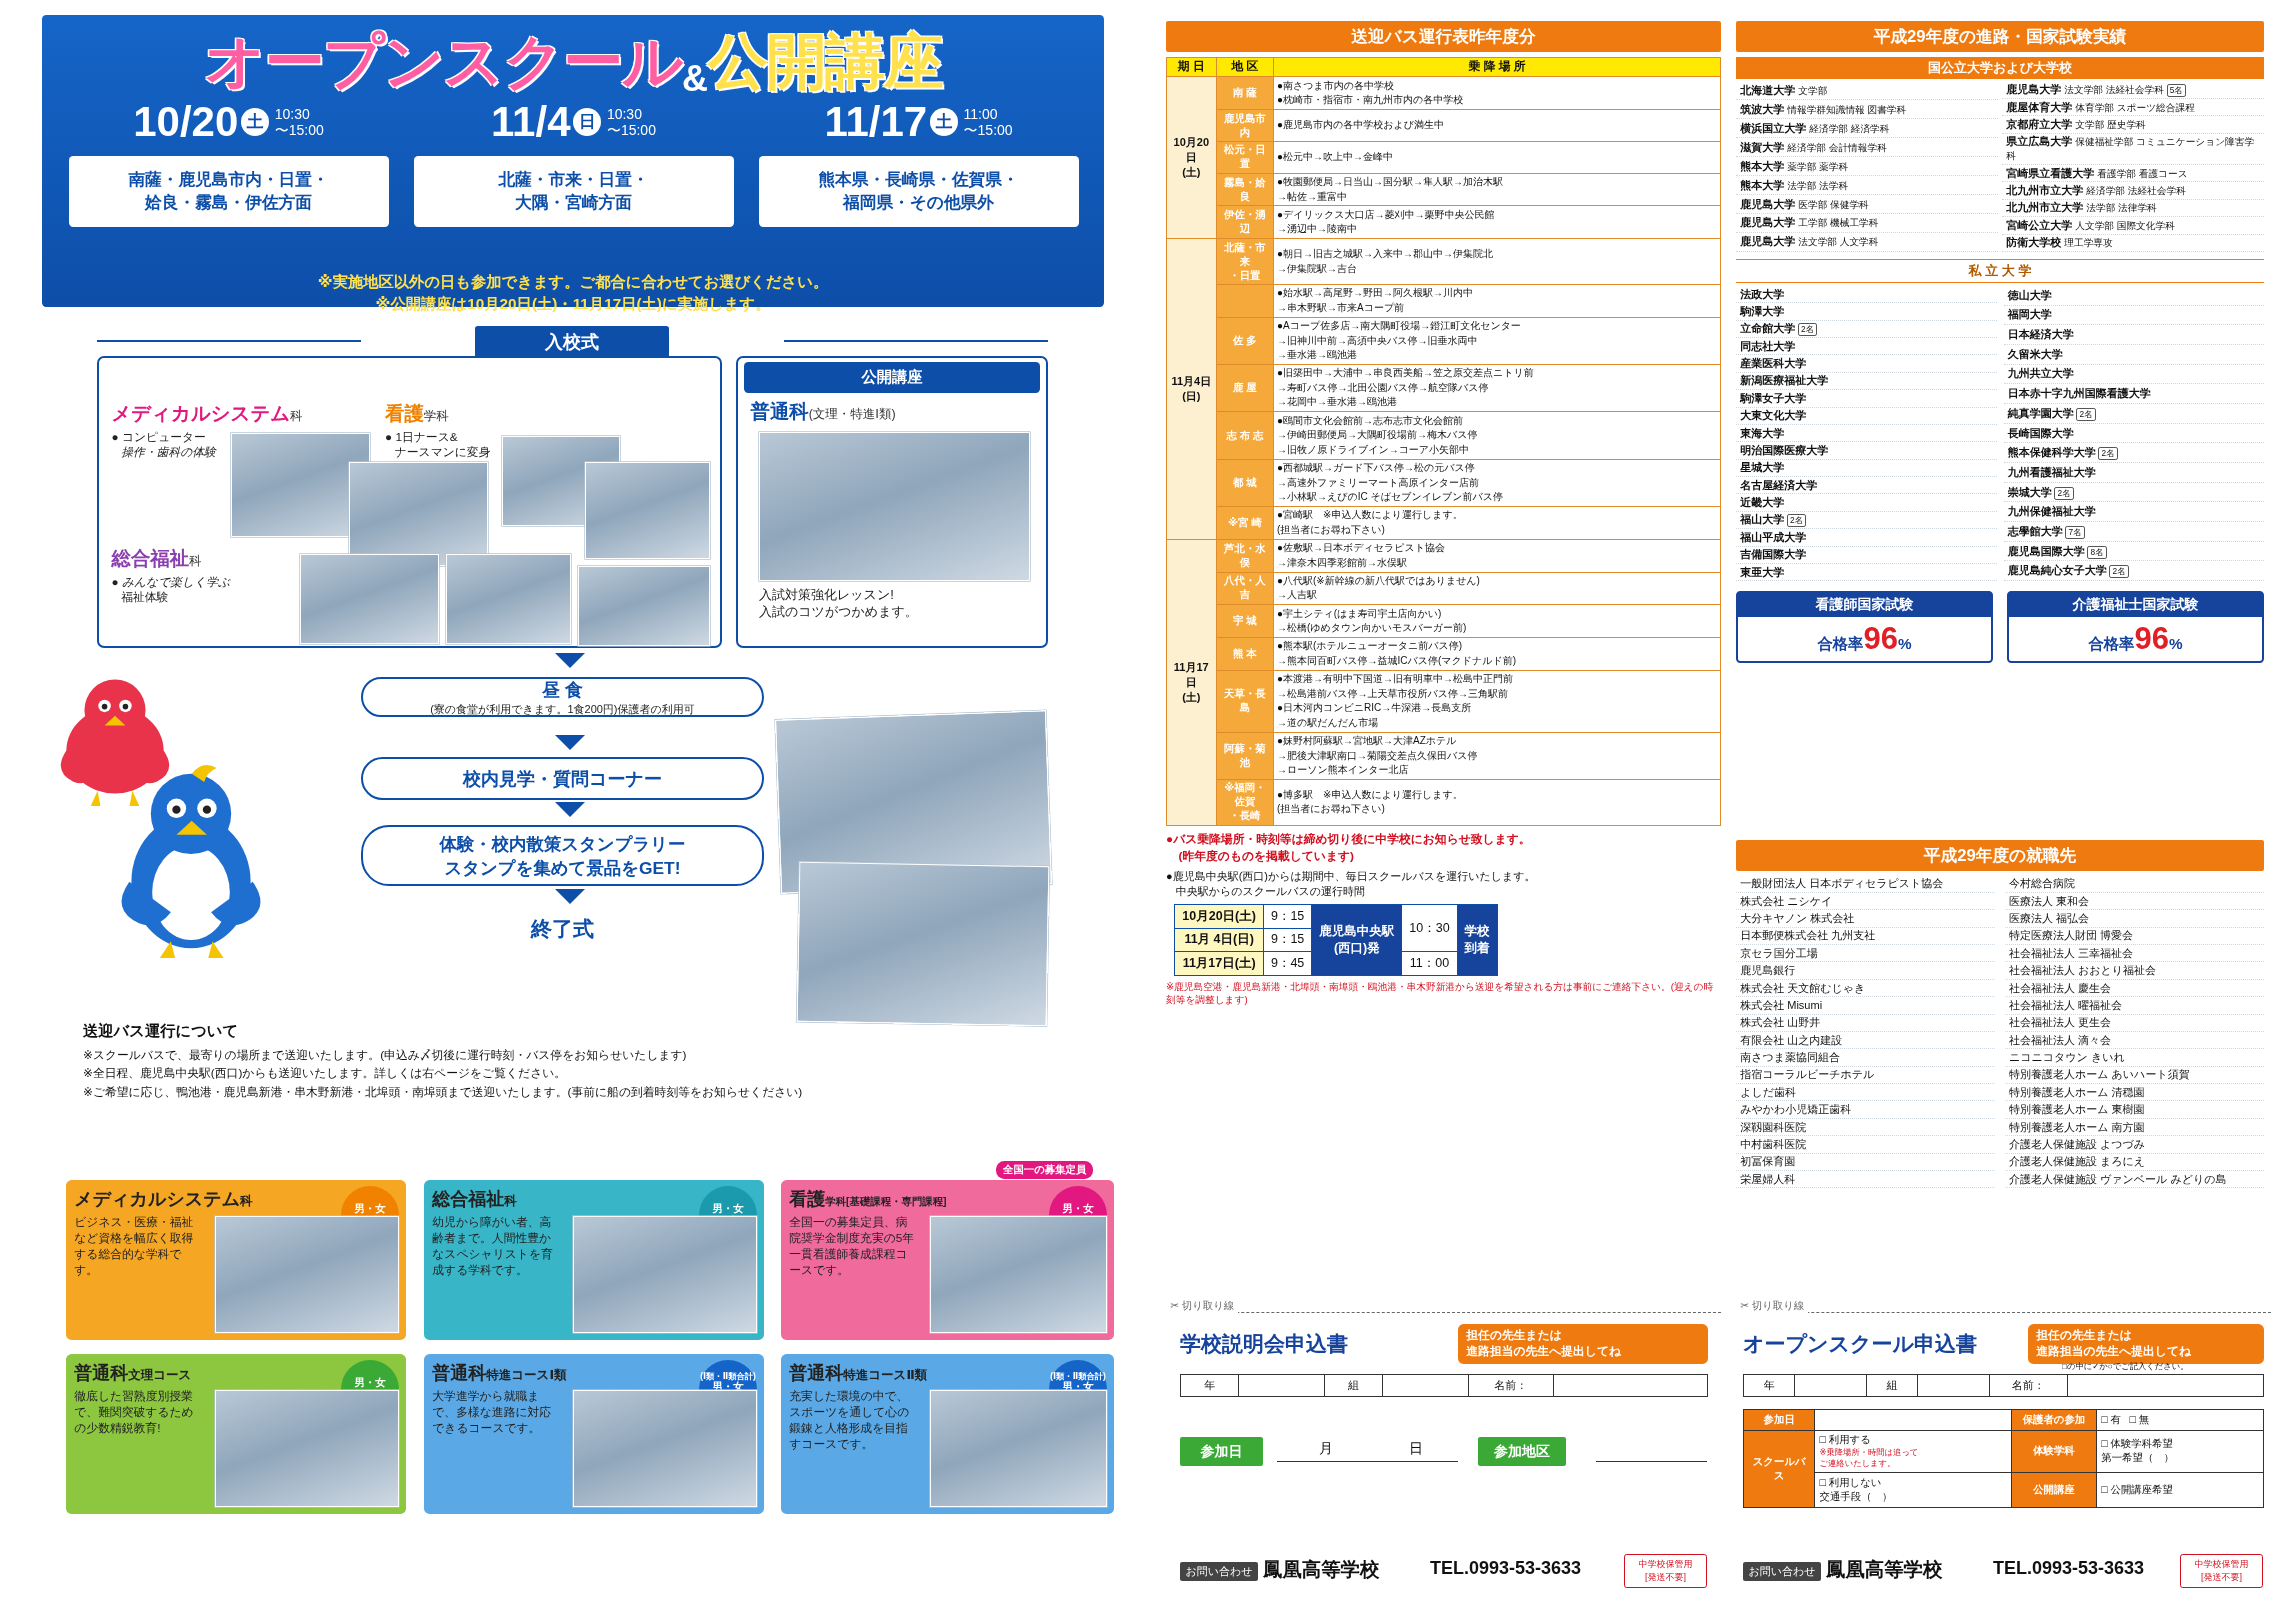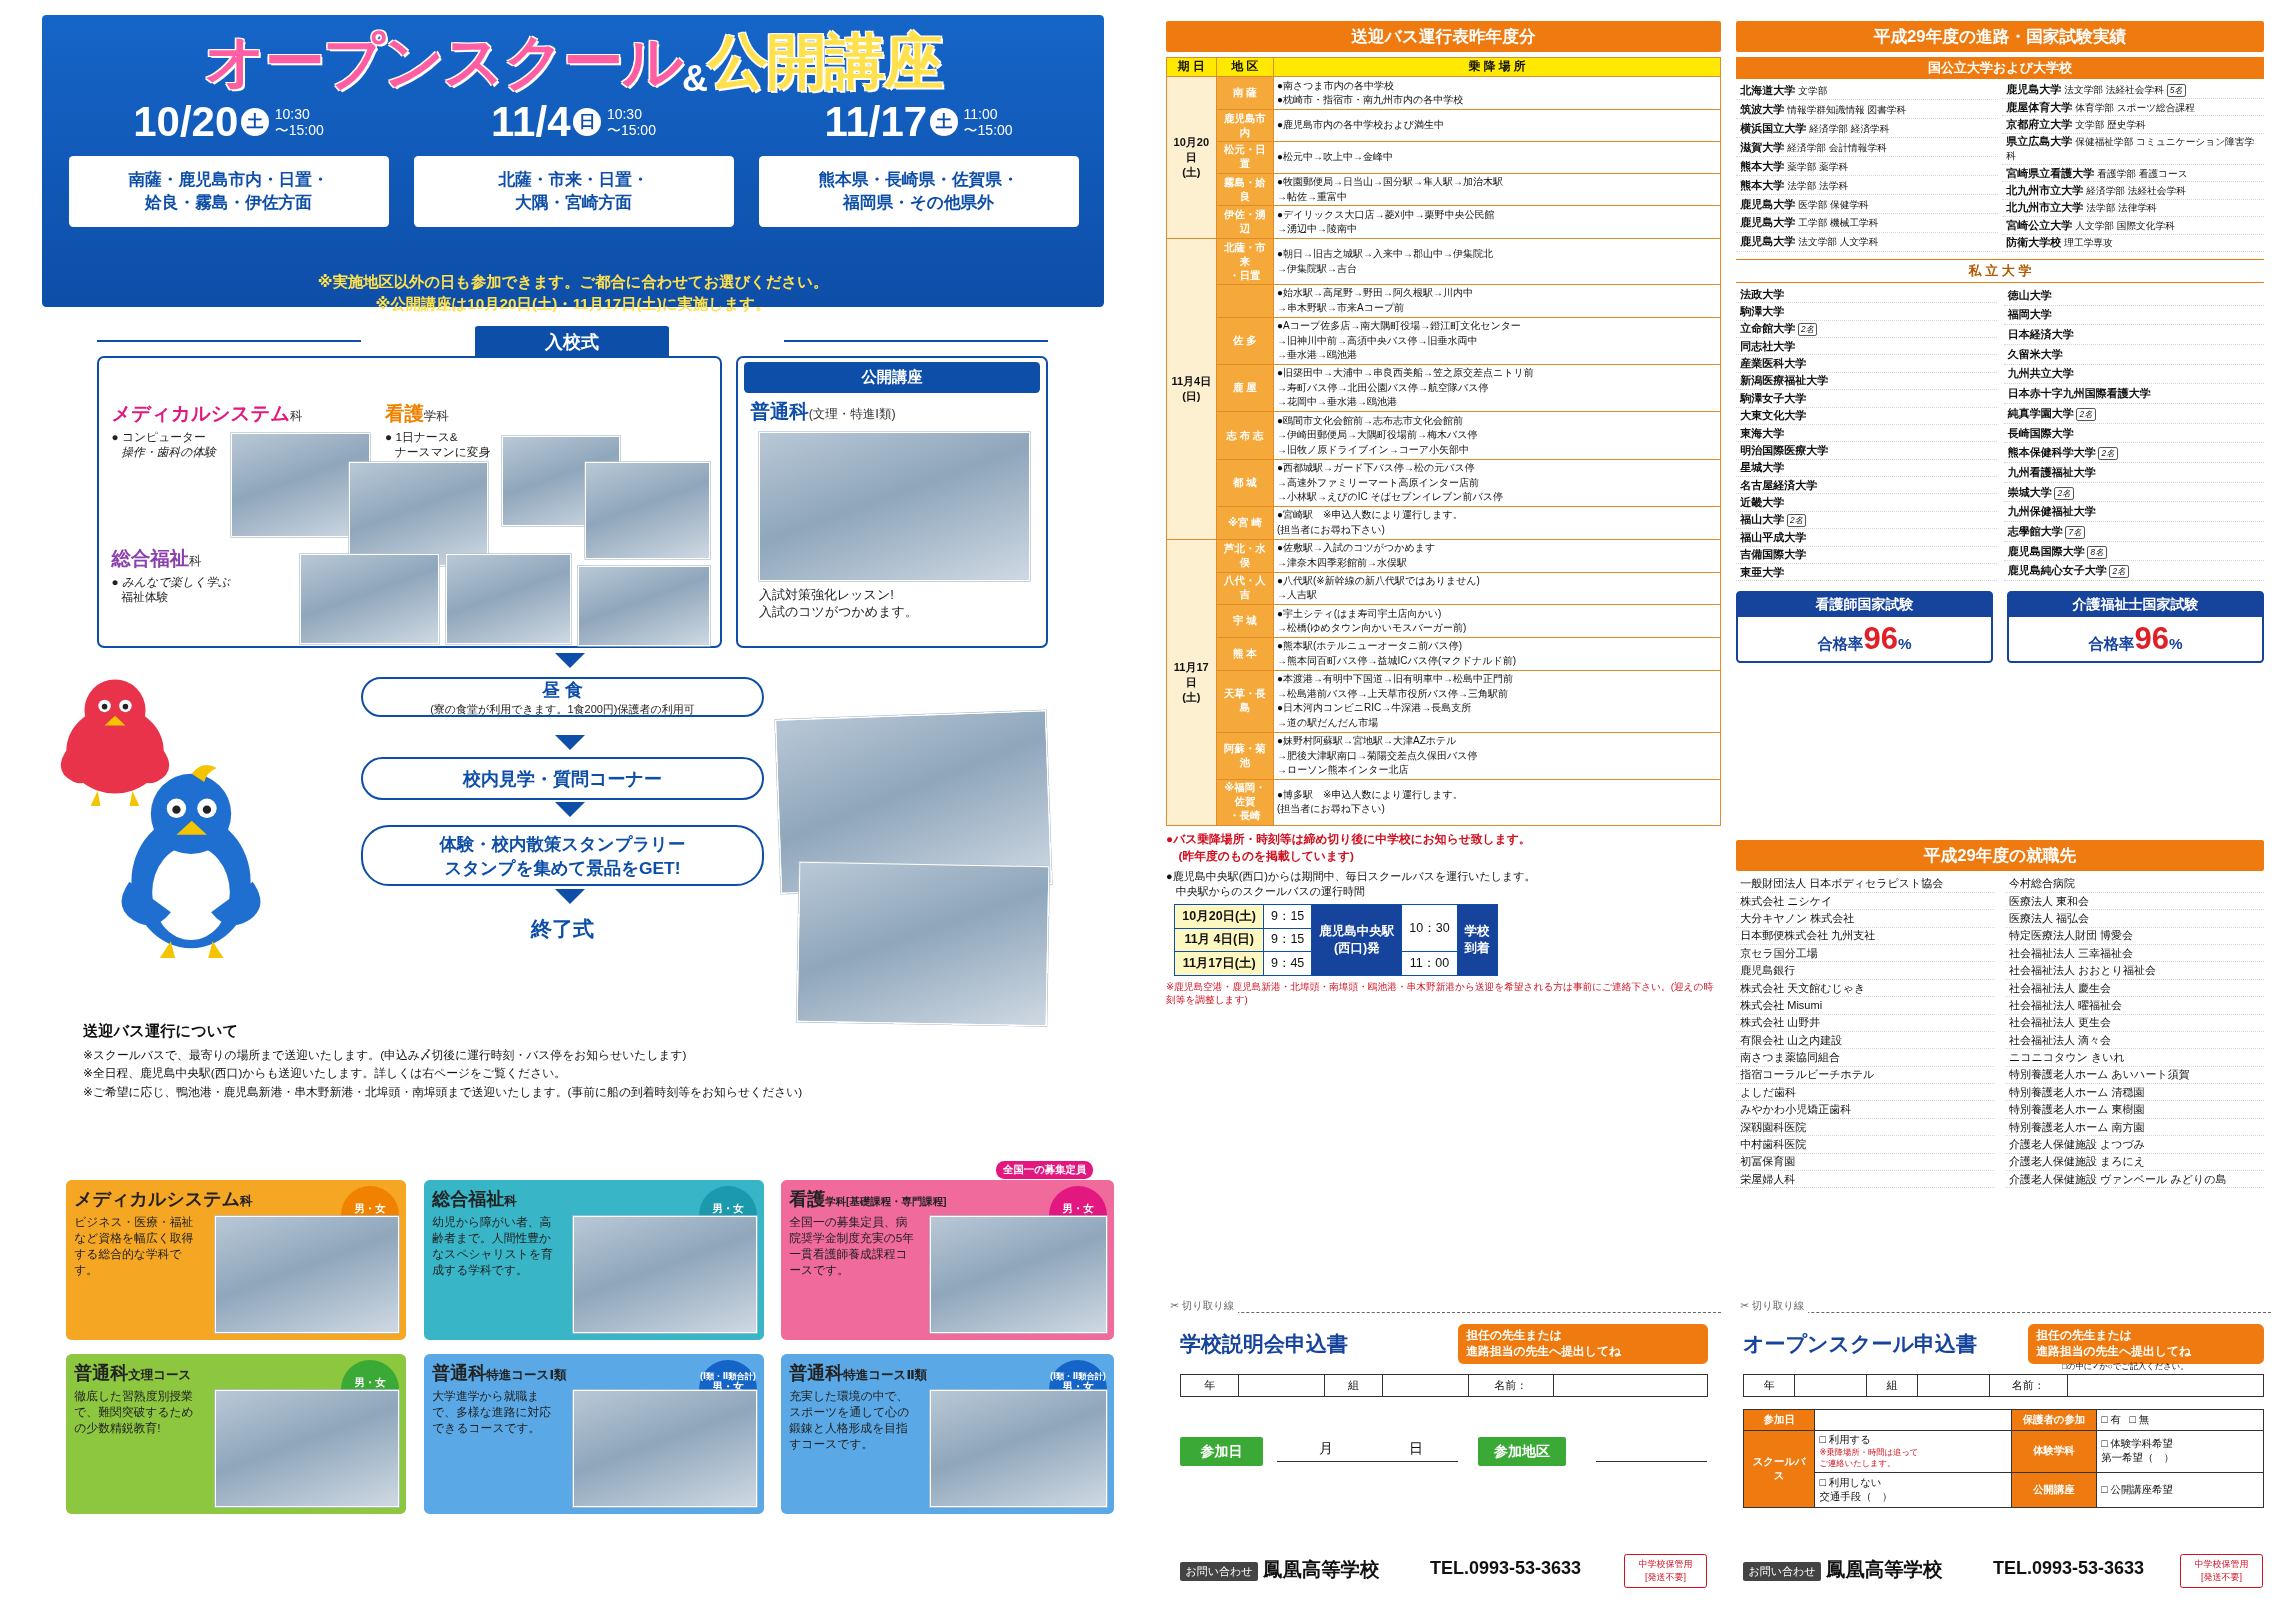--- a/index.html
+++ b/index.html
@@ -52,21 +52,21 @@
   .cellarea{background:#f6a93b;color:#fff;text-align:center;font-weight:bold;font-size:10.4px;width:51px;}
   .cellstops{font-size:10px;line-height:1.45;}
   table.univ{border-collapse:collapse;width:100%;font-size:11px;}
   table.univ td{padding:0.7px 4.2px;border-bottom:0.7px dotted #cfd8e0;}
   .secthead{background:#ef7b10;color:#fff;text-align:center;font-weight:bold;font-size:13px;padding:2.1px 0;}
   .privhead{color:#b45a00;text-align:center;font-weight:bold;font-size:13px;border-top:1.4px solid #ef7b10;border-bottom:1.4px solid #ef7b10;}
   .passbox{border:2.1px solid #16439c;border-radius:4.2px;text-align:center;}
   .passbox .hd{background:#16439c;color:#fff;font-weight:bold;font-size:14px;padding:2.8px 0;}
   .passbox .bd{font-size:15.3px;font-weight:bold;color:#16439c;padding:4.2px 0;}
   .passbox .bd .num{font-size:31px;color:#e01f26;}
-  .badge-n{display:inline-block;border:0.7px solid #555;border-radius:2.1px;font-size:8.3px;padding:0 2.1px;margin-left:2.8px;background:#fff;font-style:italic;}
+  .badge-n{display:inline-block;border:0.7px solid #555;border-radius:2.1px;font-size:8.3px;padding:0 2.1px;margin-left:2.8px;background:#fff;}
   .formtitle{font-size:21px;font-weight:bold;color:#16439c;}
   .ftable{border-collapse:collapse;font-size:11px;}
   .ftable td{border:0.7px solid #333;padding:2.8px 4.2px;}
   .orangecell{background:#ef7b10;color:#fff;font-weight:bold;text-align:center;}
   .greencell{background:#3aa935;color:#fff;font-weight:bold;text-align:center;border-radius:2.1px;}
   .dashed{border-top:1.4px dashed #666;}
   .tiny{font-size:8.3px;}
   .sm{font-size:9.7px;}
   .timetable{border-collapse:collapse;font-size:12.5px;}
   .timetable td{border:0.7px solid #0d4ea8;padding:2.8px 7px;text-align:center;}
@@ -366,21 +366,21 @@
               <div>●宮崎駅　※申込人数により運行します。</div>
               <div>(担当者にお尋ね下さい)</div>
             </td>
           </tr>
 
       <tr>
         <td class="celldate" rowspan="7" style="white-space:pre-line">11月17日
 (土)</td>
         <td class="cellarea">芦北・水俣</td>
         <td class="cellstops">
-              <div>●佐敷駅→入試のコツがつかめます</div>
+              <div>●佐敷駅→日本ボディセラピスト協会</div>
               <div>→津奈木四季彩館前→水俣駅</div>
             </td>
       </tr>
       <tr>
             <td class="cellarea">八代・人吉</td>
             <td class="cellstops">
               <div>●八代駅(※新幹線の新八代駅ではありません)</div>
               <div>→人吉駅</div>
             </td>
           </tr>

